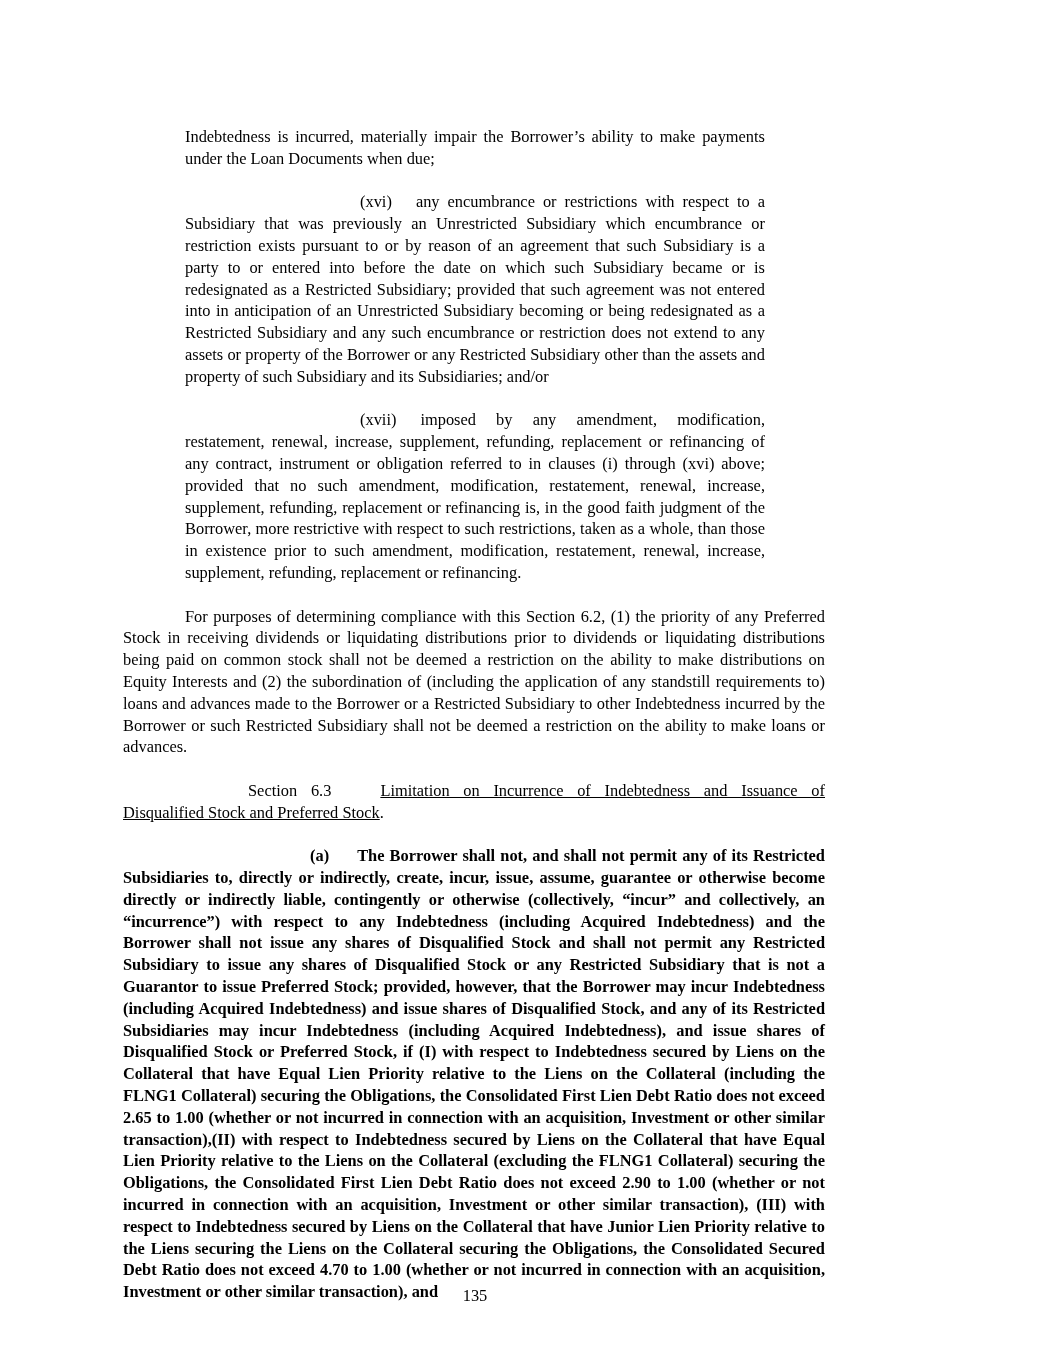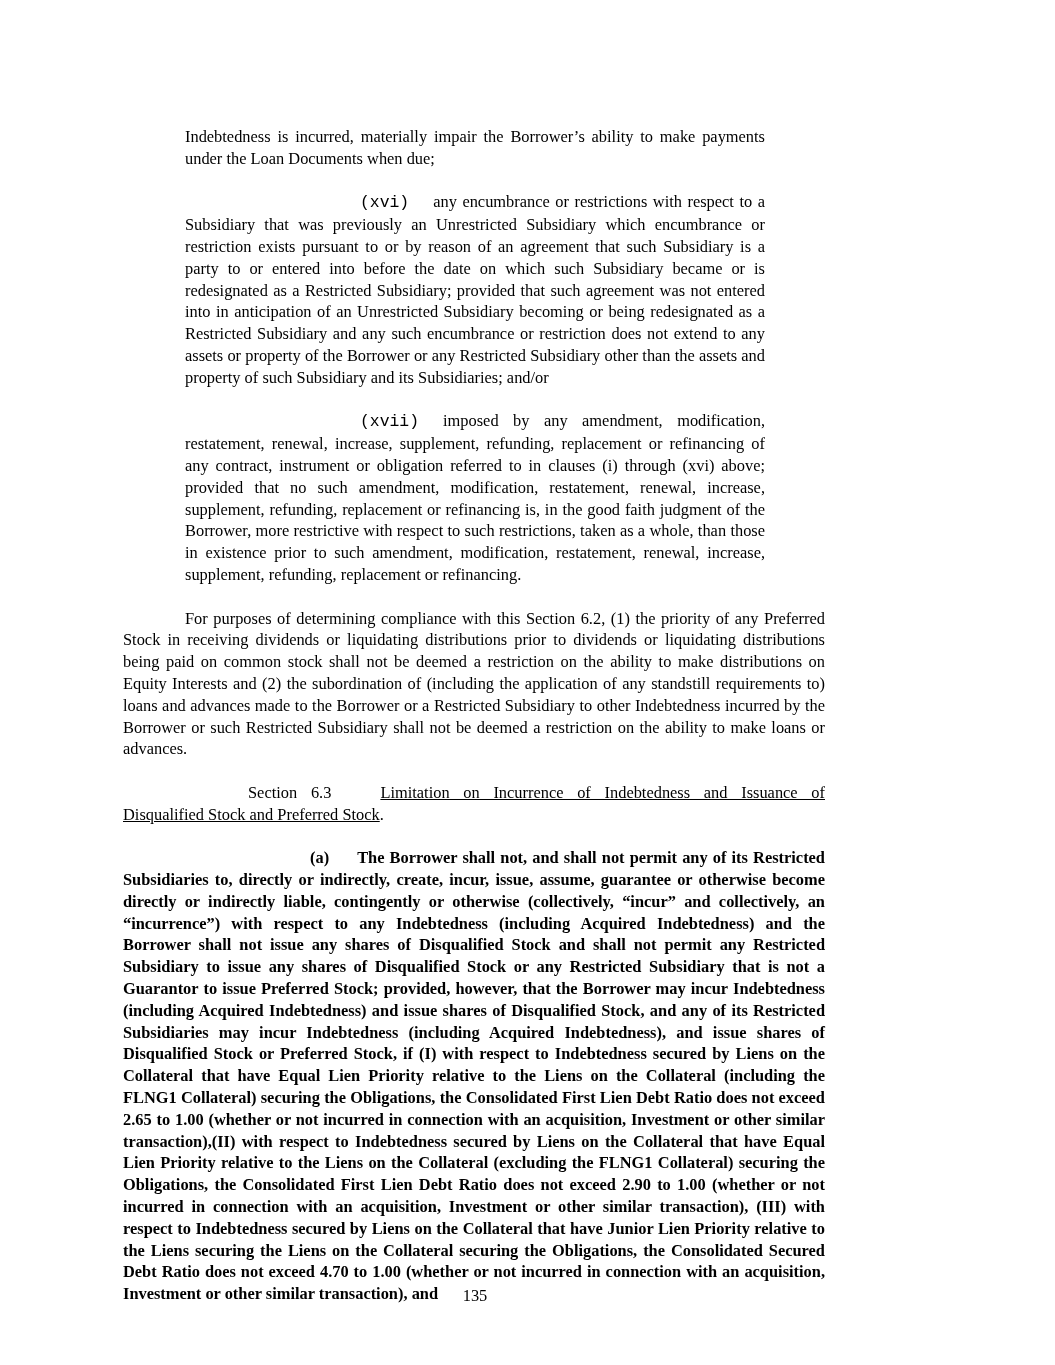--- a/index.html
+++ b/index.html
@@ -26,21 +26,21 @@
   }
   
   .indent-block {
     margin-left: 62px;
     margin-right: 60px;
   }
   .first-indent-deep   { text-indent: 175px; }  
   .first-indent-std    { text-indent: 62px;  }  
   .first-indent-sect   { text-indent: 125px; }  
   .first-indent-sub    { text-indent: 187px; font-weight: bold; }  
-  .clause-num  { padding-right: 24px; font-family: Liberation Mono, monospace; }
+  .clause-num  { padding-right: 24px; }
   .clause-num-wide { padding-right: 28px; }
   .section-label { padding-right: 49px; }
   .underlined { text-decoration: underline; }
   .page-number {
     position: absolute;
     left: 0;
     right: 0;
     bottom: 58px;
     text-align: center;
     text-indent: 0;

